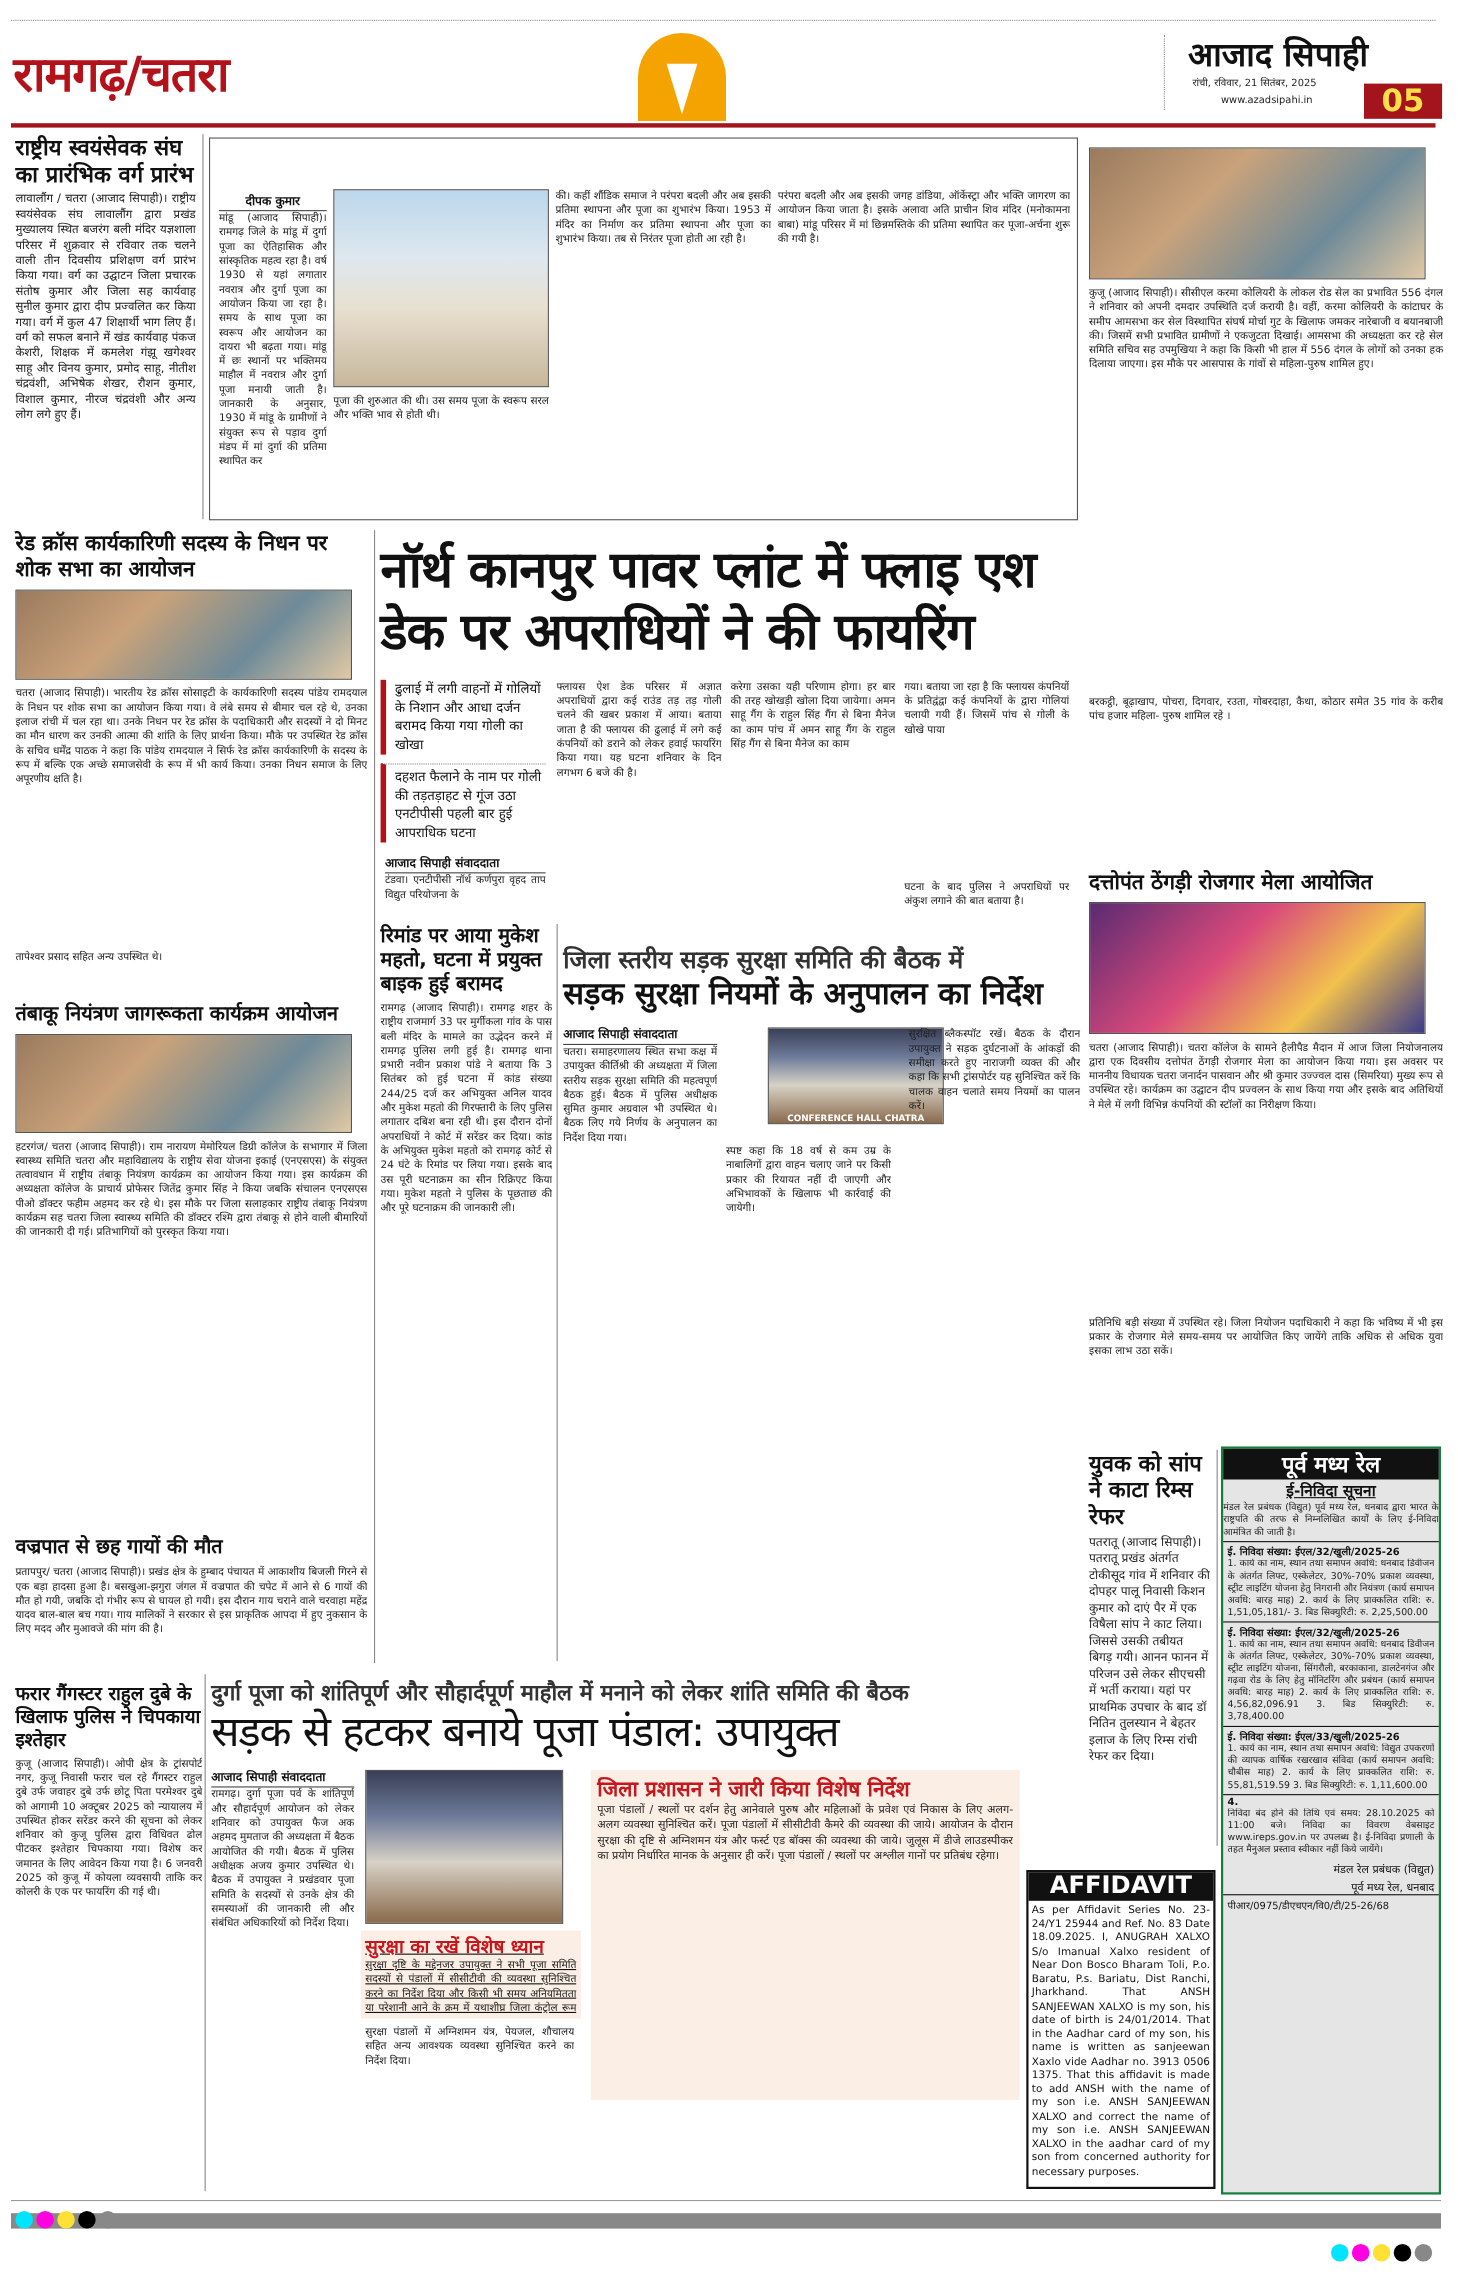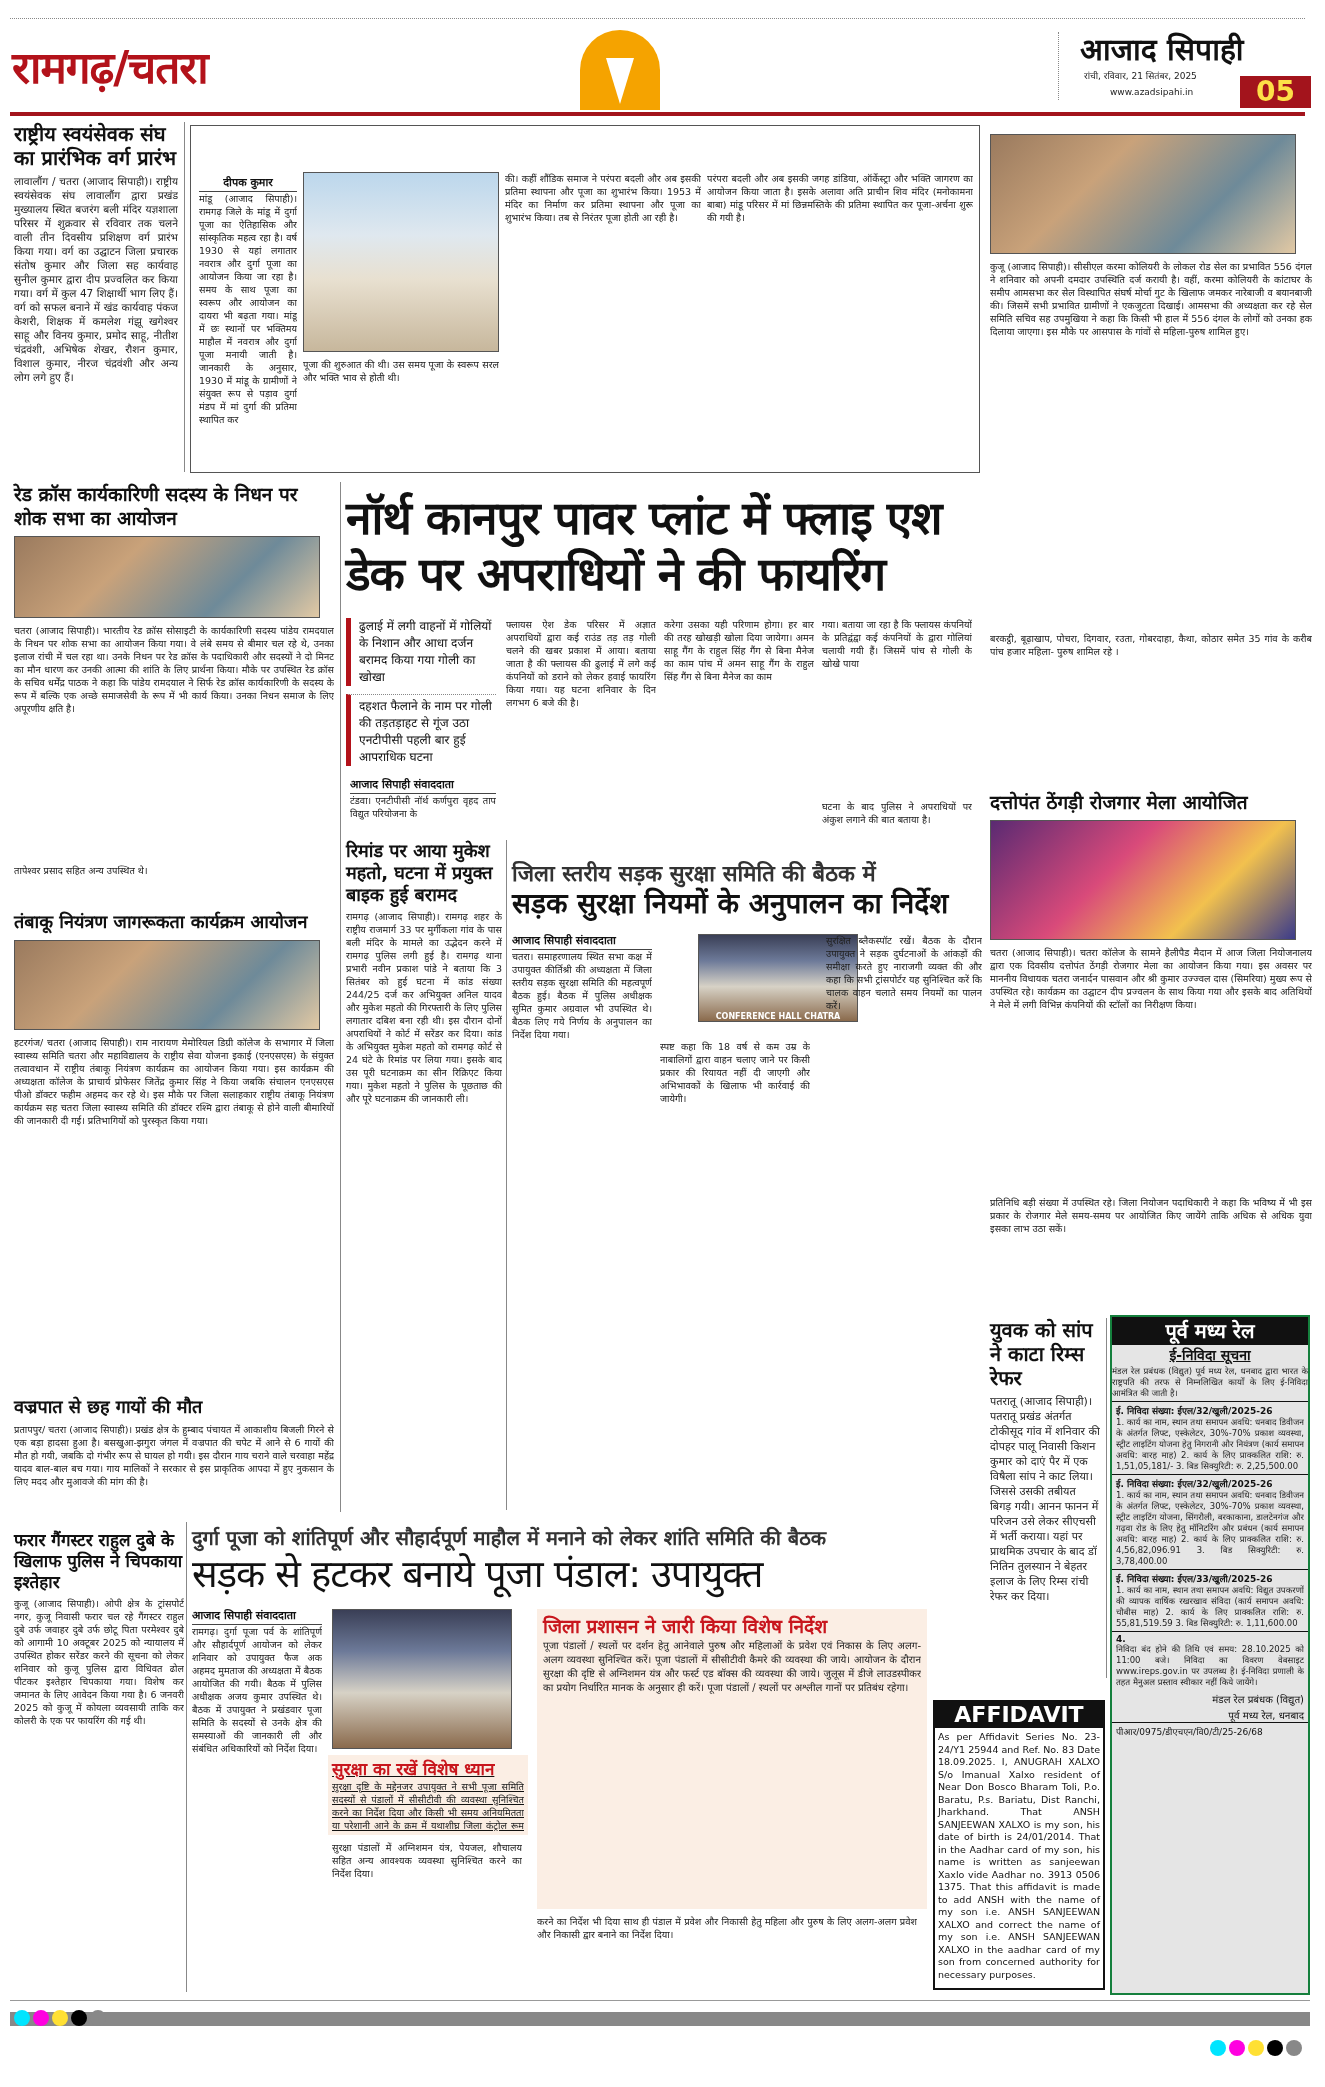--- a/index.html
+++ b/index.html
@@ -177,21 +177,20 @@
   <div class="abs photo meet" style="left:140px;top:84px;width:180px;height:140px;"></div>
   <div class="abs notice-box" style="left:136px;top:230px;width:200px;height:80px;padding:2px 4px;text-decoration:underline;">
     <div class="notice-title" style="font-size:17px;">सुरक्षा का रखें विशेष ध्यान</div>
     <div class="body-text" style="height:52px;">सुरक्षा दृष्टि के मद्देनजर उपायुक्त ने सभी पूजा समिति सदस्यों से पंडालों में सीसीटीवी की व्यवस्था सुनिश्चित करने का निर्देश दिया और किसी भी समय अनियमितता या परेशानी आने के क्रम में यथाशीघ्र जिला कंट्रोल रूम फोन संख्या - 06553 222005 में अथवा नजदीकी पुलिस प्रशासन को सूचित करने का निर्देश दिया।</div>
   </div>
   <div class="abs body-text" style="left:140px;top:316px;width:190px;height:144px;">सुरक्षा पंडालों में अग्निशमन यंत्र, पेयजल, शौचालय सहित अन्य आवश्यक व्यवस्था सुनिश्चित करने का निर्देश दिया।</div>
   <div class="abs notice-box" style="left:345px;top:84px;width:390px;height:300px;padding:4px 6px;">
     <div class="notice-title">जिला प्रशासन ने जारी किया विशेष निर्देश</div>
     <div class="body-text" style="height:260px;font-size:10px;line-height:14px;">पूजा पंडालों / स्थलों पर दर्शन हेतु आनेवाले पुरुष और महिलाओं के प्रवेश एवं निकास के लिए अलग-अलग व्यवस्था सुनिश्चित करें। पूजा पंडालों में सीसीटीवी कैमरे की व्यवस्था की जाये। आयोजन के दौरान सुरक्षा की दृष्टि से अग्निशमन यंत्र और फर्स्ट एड बॉक्स की व्यवस्था की जाये। जुलूस में डीजे लाउडस्पीकर का प्रयोग निर्धारित मानक के अनुसार ही करें। पूजा पंडालों / स्थलों पर अश्लील गानों पर प्रतिबंध रहेगा।</div>
   </div>
-  <div class="abs body-text" style="left:345px;top:390px;width:380px;height:70px;">करने का निर्देश भी दिया साथ ही पंडाल में प्रवेश और निकासी हेतु महिला और पुरुष के लिए अलग-अलग प्रवेश और निकासी द्वार बनाने का निर्देश दिया।</div>
 </div>
 
 <div class="abs affidavit" style="left:933px;top:1700px;width:172px;height:290px;">
   <div class="aff-head">AFFIDAVIT</div>
   <div class="aff-body">As per Affidavit Series No. 23-24/Y1 25944 and Ref. No. 83 Date 18.09.2025. I, ANUGRAH XALXO S/o Imanual Xalxo resident of Near Don Bosco Bharam Toli, P.o. Baratu, P.s. Bariatu, Dist Ranchi, Jharkhand. That ANSH SANJEEWAN XALXO is my son, his date of birth is 24/01/2014. That in the Aadhar card of my son, his name is written as sanjeewan Xaxlo vide Aadhar no. 3913 0506 1375. That this affidavit is made to add ANSH with the name of my son i.e. ANSH SANJEEWAN XALXO and correct the name of my son i.e. ANSH SANJEEWAN XALXO in the aadhar card of my son from concerned authority for necessary purposes.</div>
 </div>
 
 <div class="abs" style="left:10px;top:2000px;width:1300px;border-top:1px solid #999;"></div>
 <div class="abs regbar" style="left:10px;top:2012px;width:1300px;"></div>
 <div class="abs" style="left:14px;top:2010px;" id="marks-left"><span class="dot" style="background: rgb(0, 229, 255);"></span><span class="dot" style="background: rgb(255, 0, 224);"></span><span class="dot" style="background: rgb(255, 224, 51);"></span><span class="dot" style="background: rgb(0, 0, 0);"></span><span class="dot" style="background: rgb(136, 136, 136);"></span></div>

